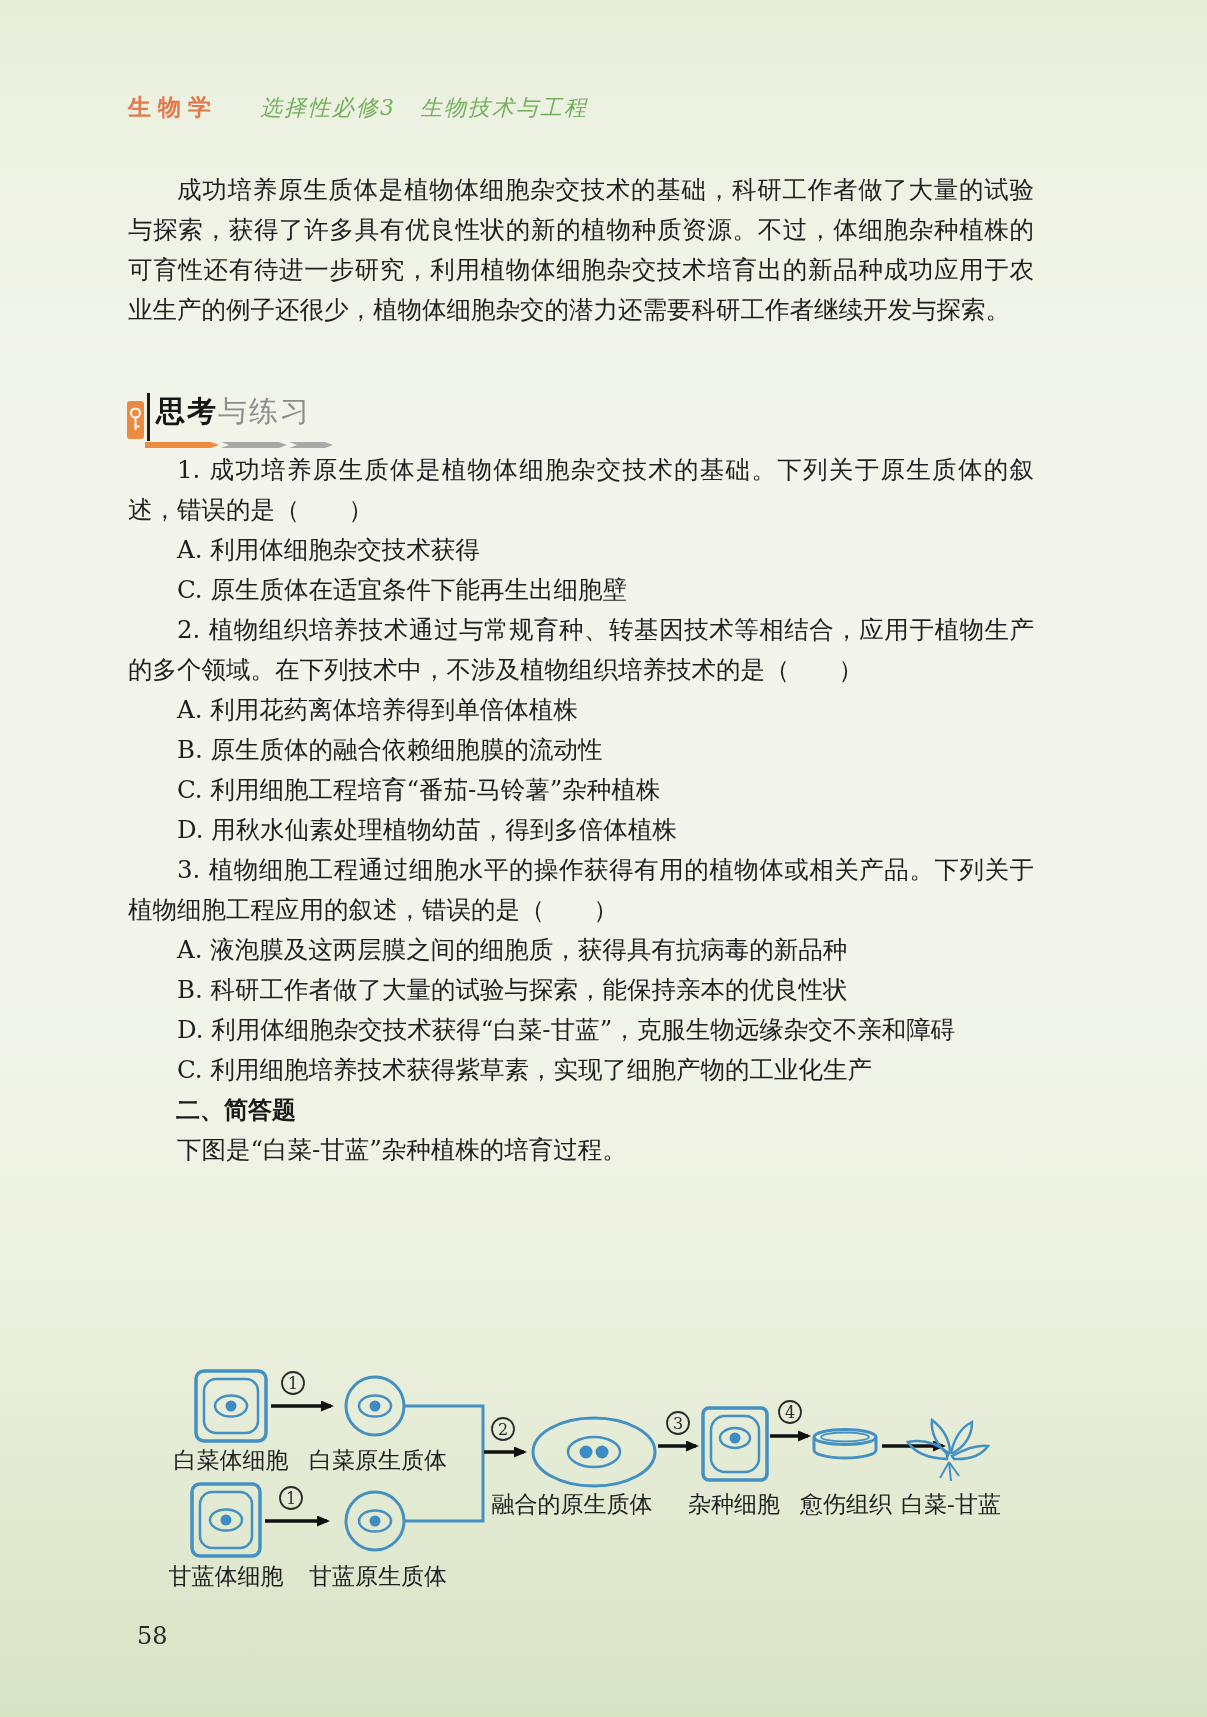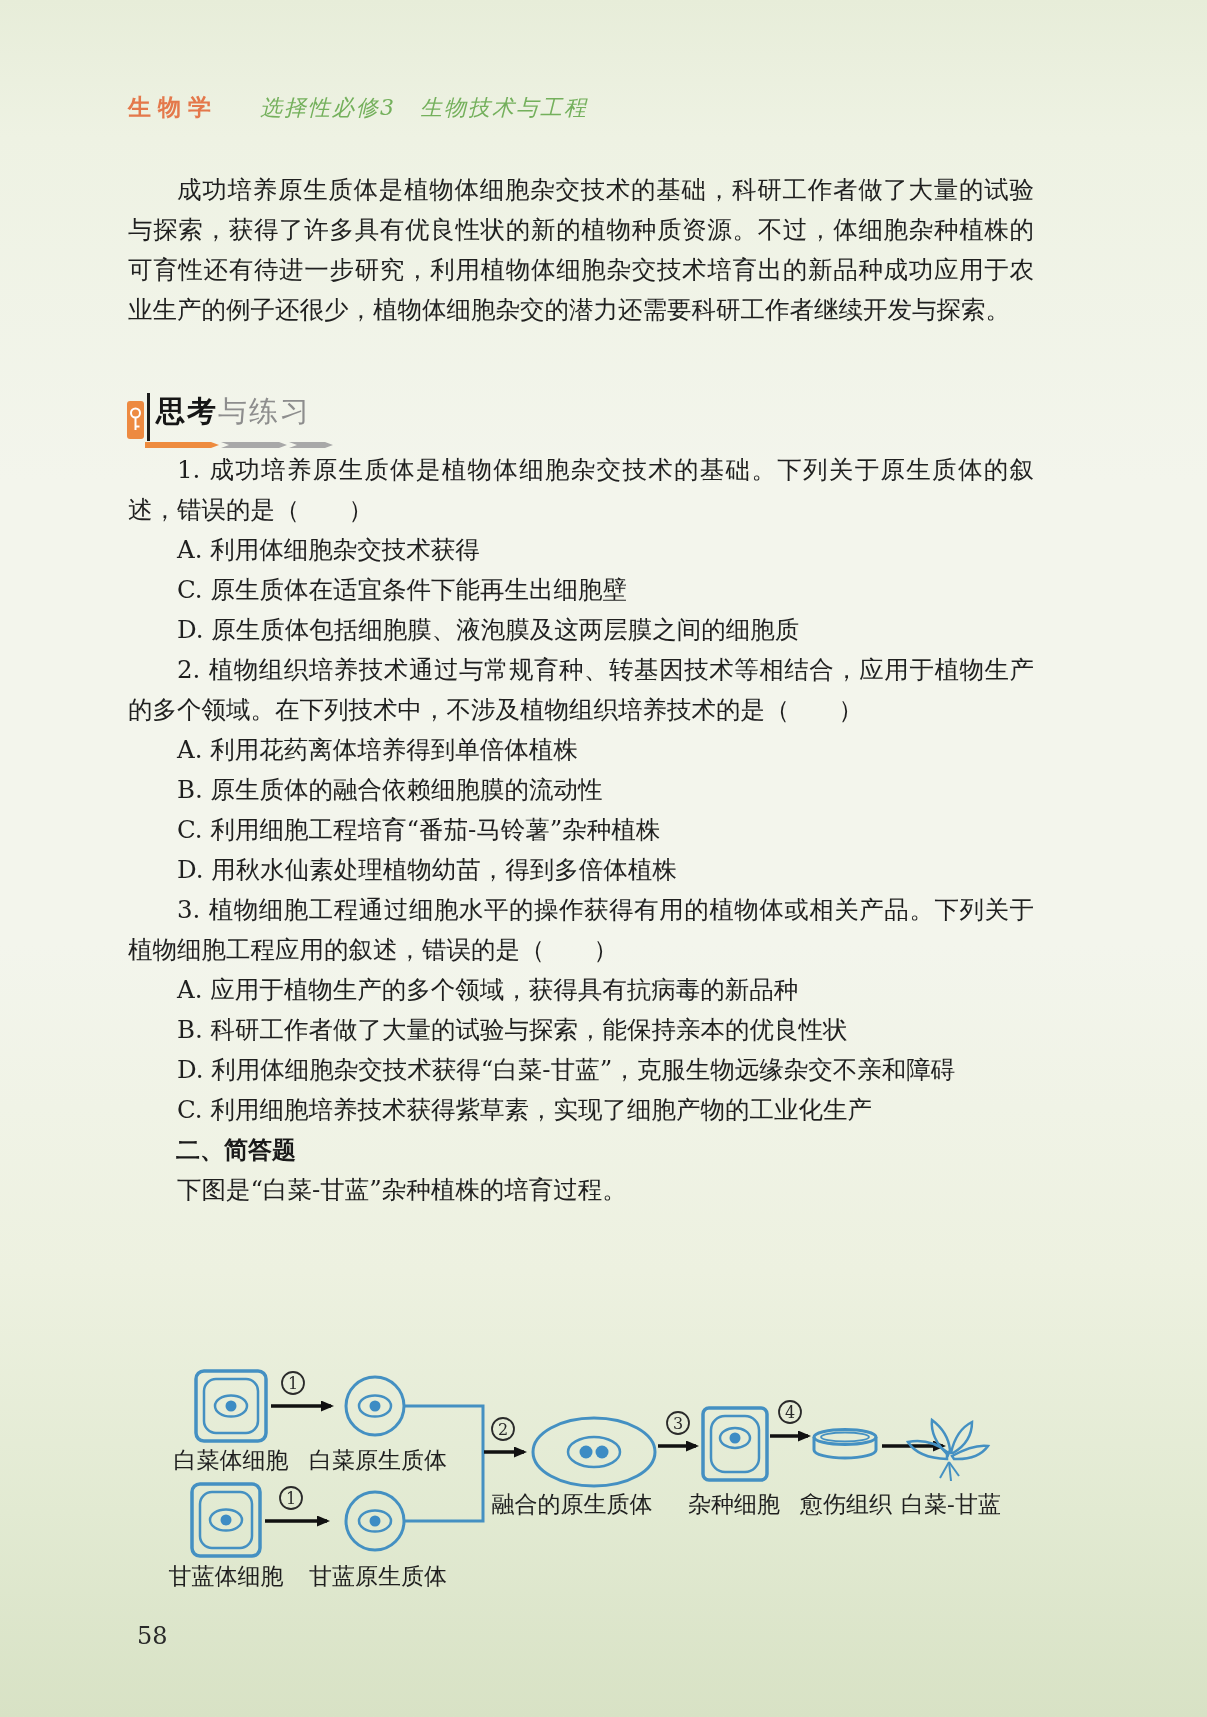--- a/index.html
+++ b/index.html
@@ -68,30 +68,29 @@
         <span class="useg orange"></span>
         <span class="useg gray1"></span>
         <span class="useg gray2"></span>
       </span>
     </div>
 
 
     <p class="stem">1. 成功培养原生质体是植物体细胞杂交技术的基础。下列关于原生质体的叙述，错误的是（　　）</p>
     <p class="opt">A. 利用体细胞杂交技术获得</p>
     <p class="opt">C. 原生质体在适宜条件下能再生出细胞壁</p>
-    <p class="opt">D. 原生质体包括细胞膜、液泡膜及这两层膜之间的细胞质</p>
 
     <p class="stem">2. 植物组织培养技术通过与常规育种、转基因技术等相结合，应用于植物生产的多个领域。在下列技术中，不涉及植物组织培养技术的是（　　）</p>
     <p class="opt">A. 利用花药离体培养得到单倍体植株</p>
     <p class="opt">B. 原生质体的融合依赖细胞膜的流动性</p>
     <p class="opt">C. 利用细胞工程培育“番茄-马铃薯”杂种植株</p>
     <p class="opt">D. 用秋水仙素处理植物幼苗，得到多倍体植株</p>
 
     <p class="stem">3. 植物细胞工程通过细胞水平的操作获得有用的植物体或相关产品。下列关于植物细胞工程应用的叙述，错误的是（　　）</p>
-    <p class="opt">A. 应用于植物生产的多个领域，获得具有抗病毒的新品种</p>
+    <p class="opt">A. 液泡膜及这两层膜之间的细胞质，获得具有抗病毒的新品种</p>
     <p class="opt">B. 科研工作者做了大量的试验与探索，能保持亲本的优良性状</p>
     <p class="opt">D. 利用体细胞杂交技术获得“白菜-甘蓝”，克服生物远缘杂交不亲和障碍</p>
     <p class="opt">C. 利用细胞培养技术获得紫草素，实现了细胞产物的工业化生产</p>
 
     <p class="part-heading">二、简答题</p>
     <p class="fig-caption">下图是“白菜-甘蓝”杂种植株的培育过程。</p>
   </div>
 
   <svg class="diagram-svg" width="1207" height="260" viewBox="0 1355 1207 260">
     <defs>

